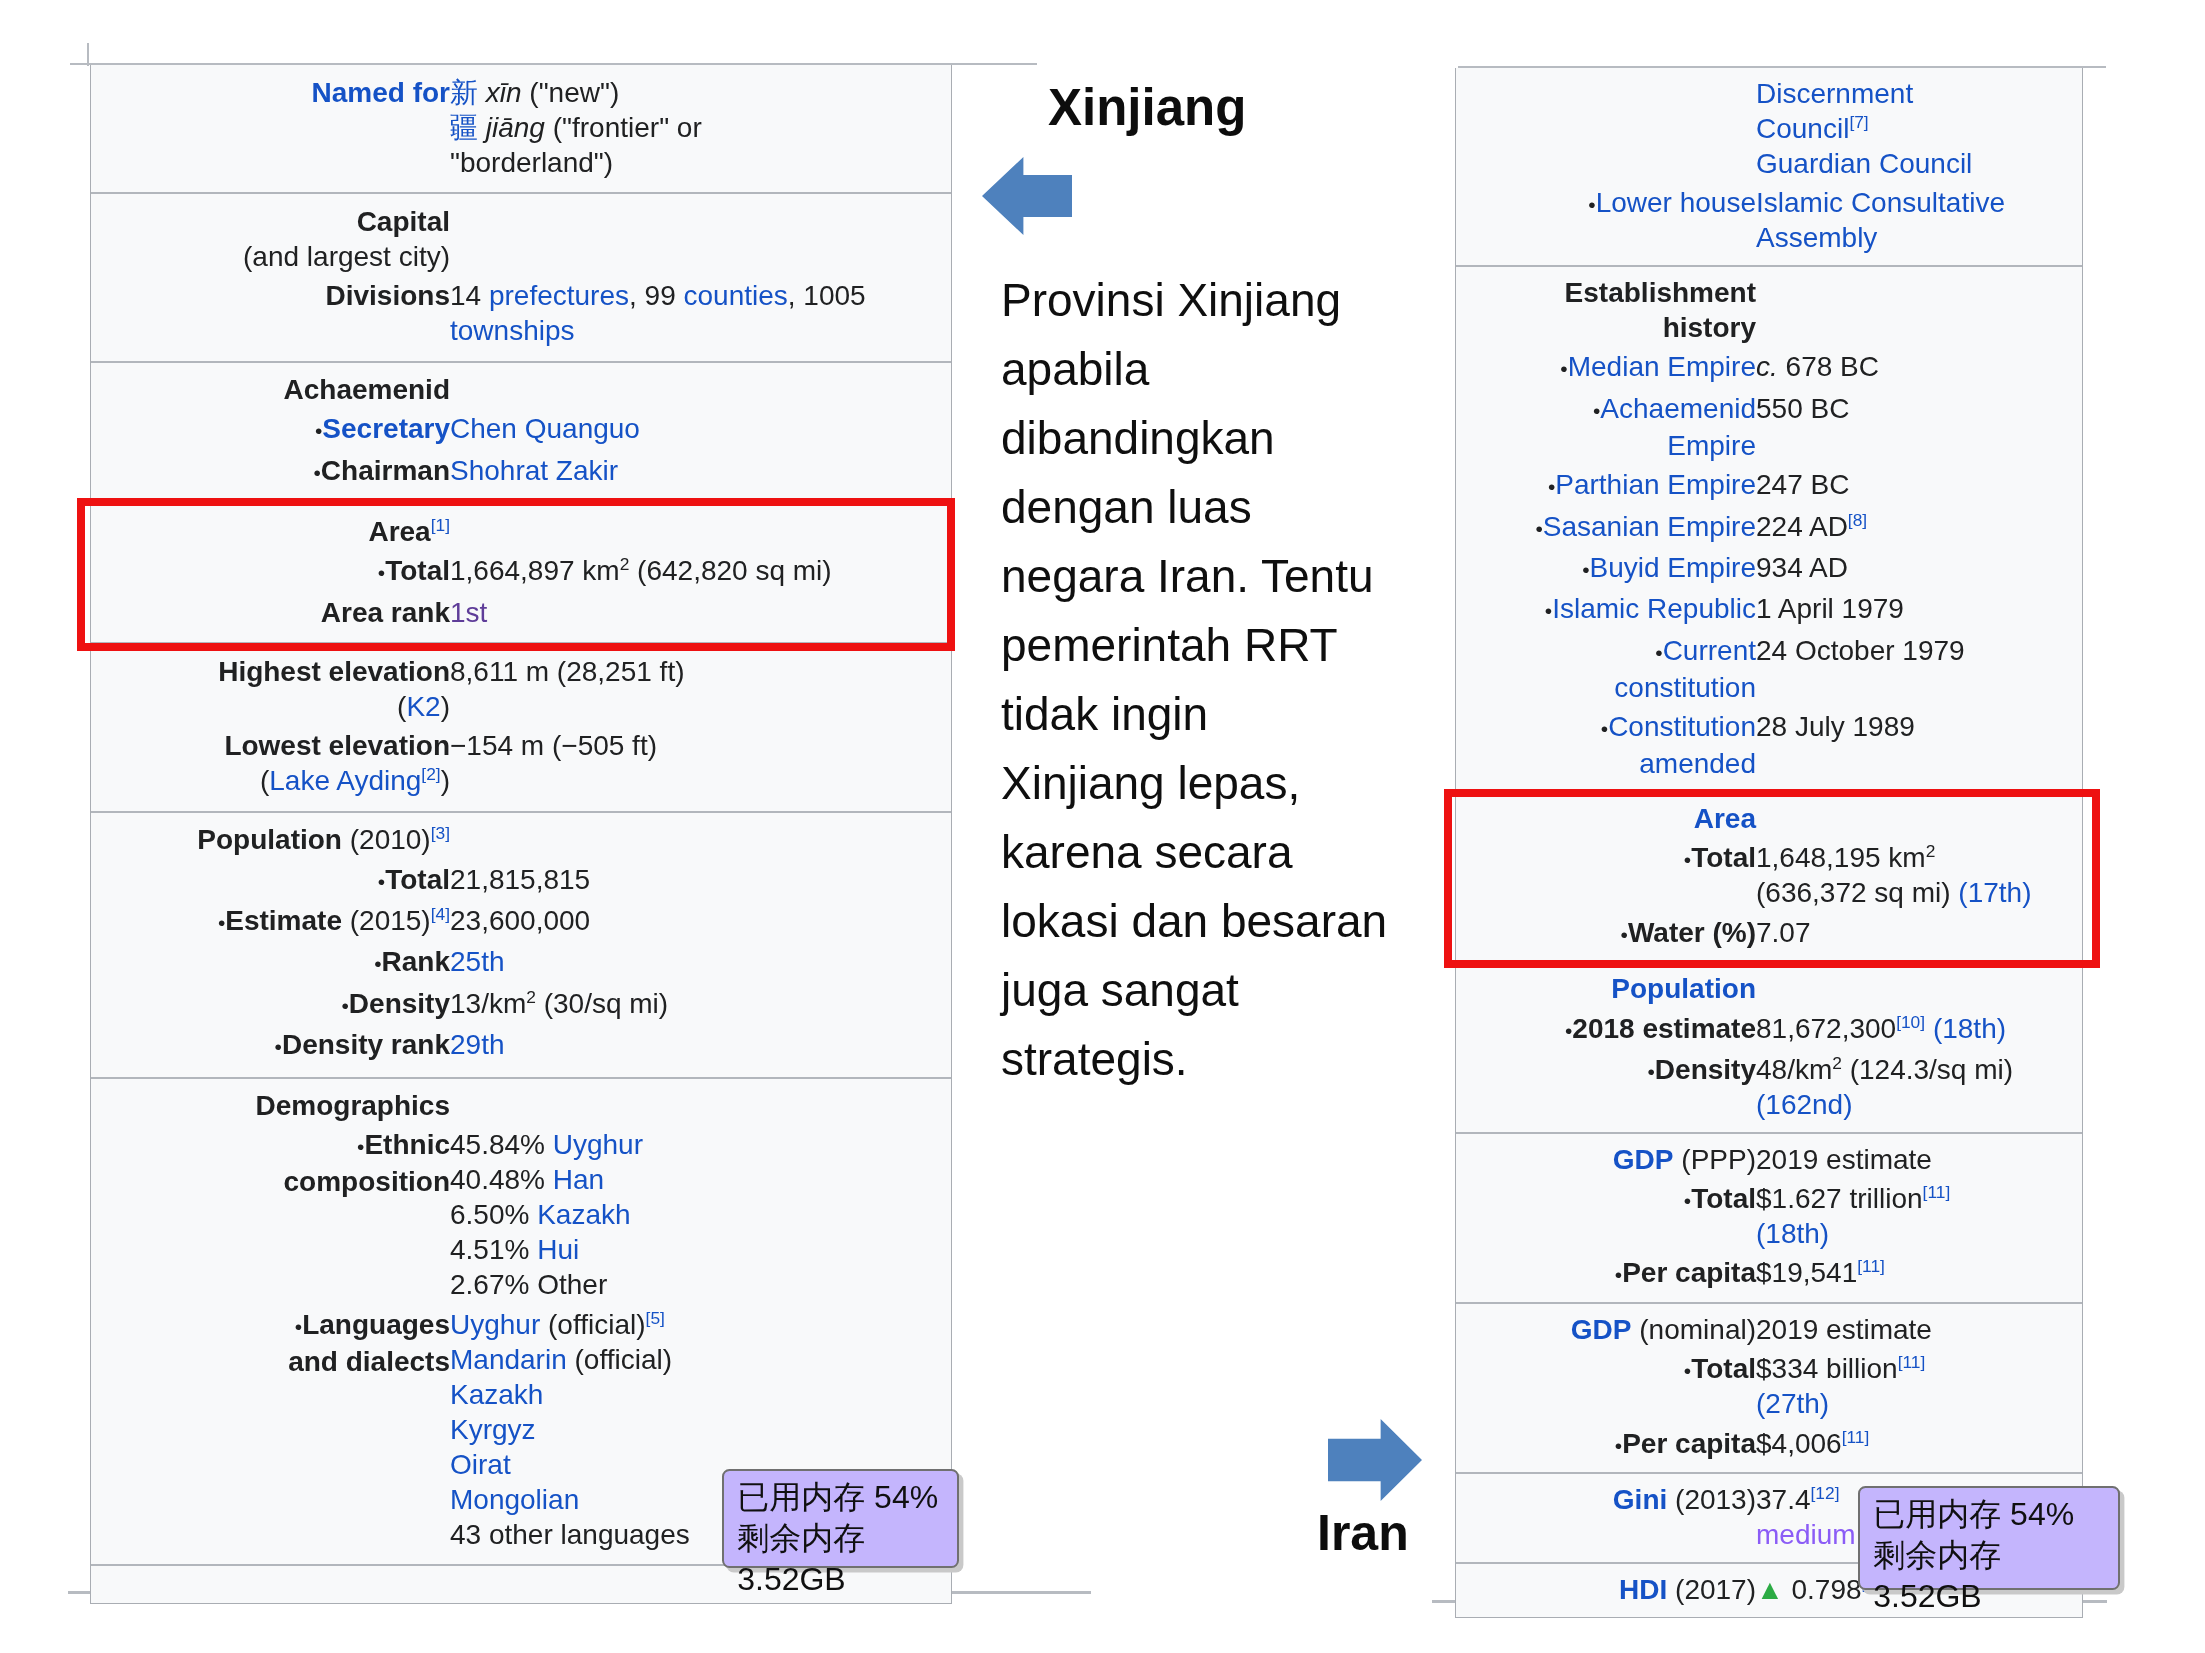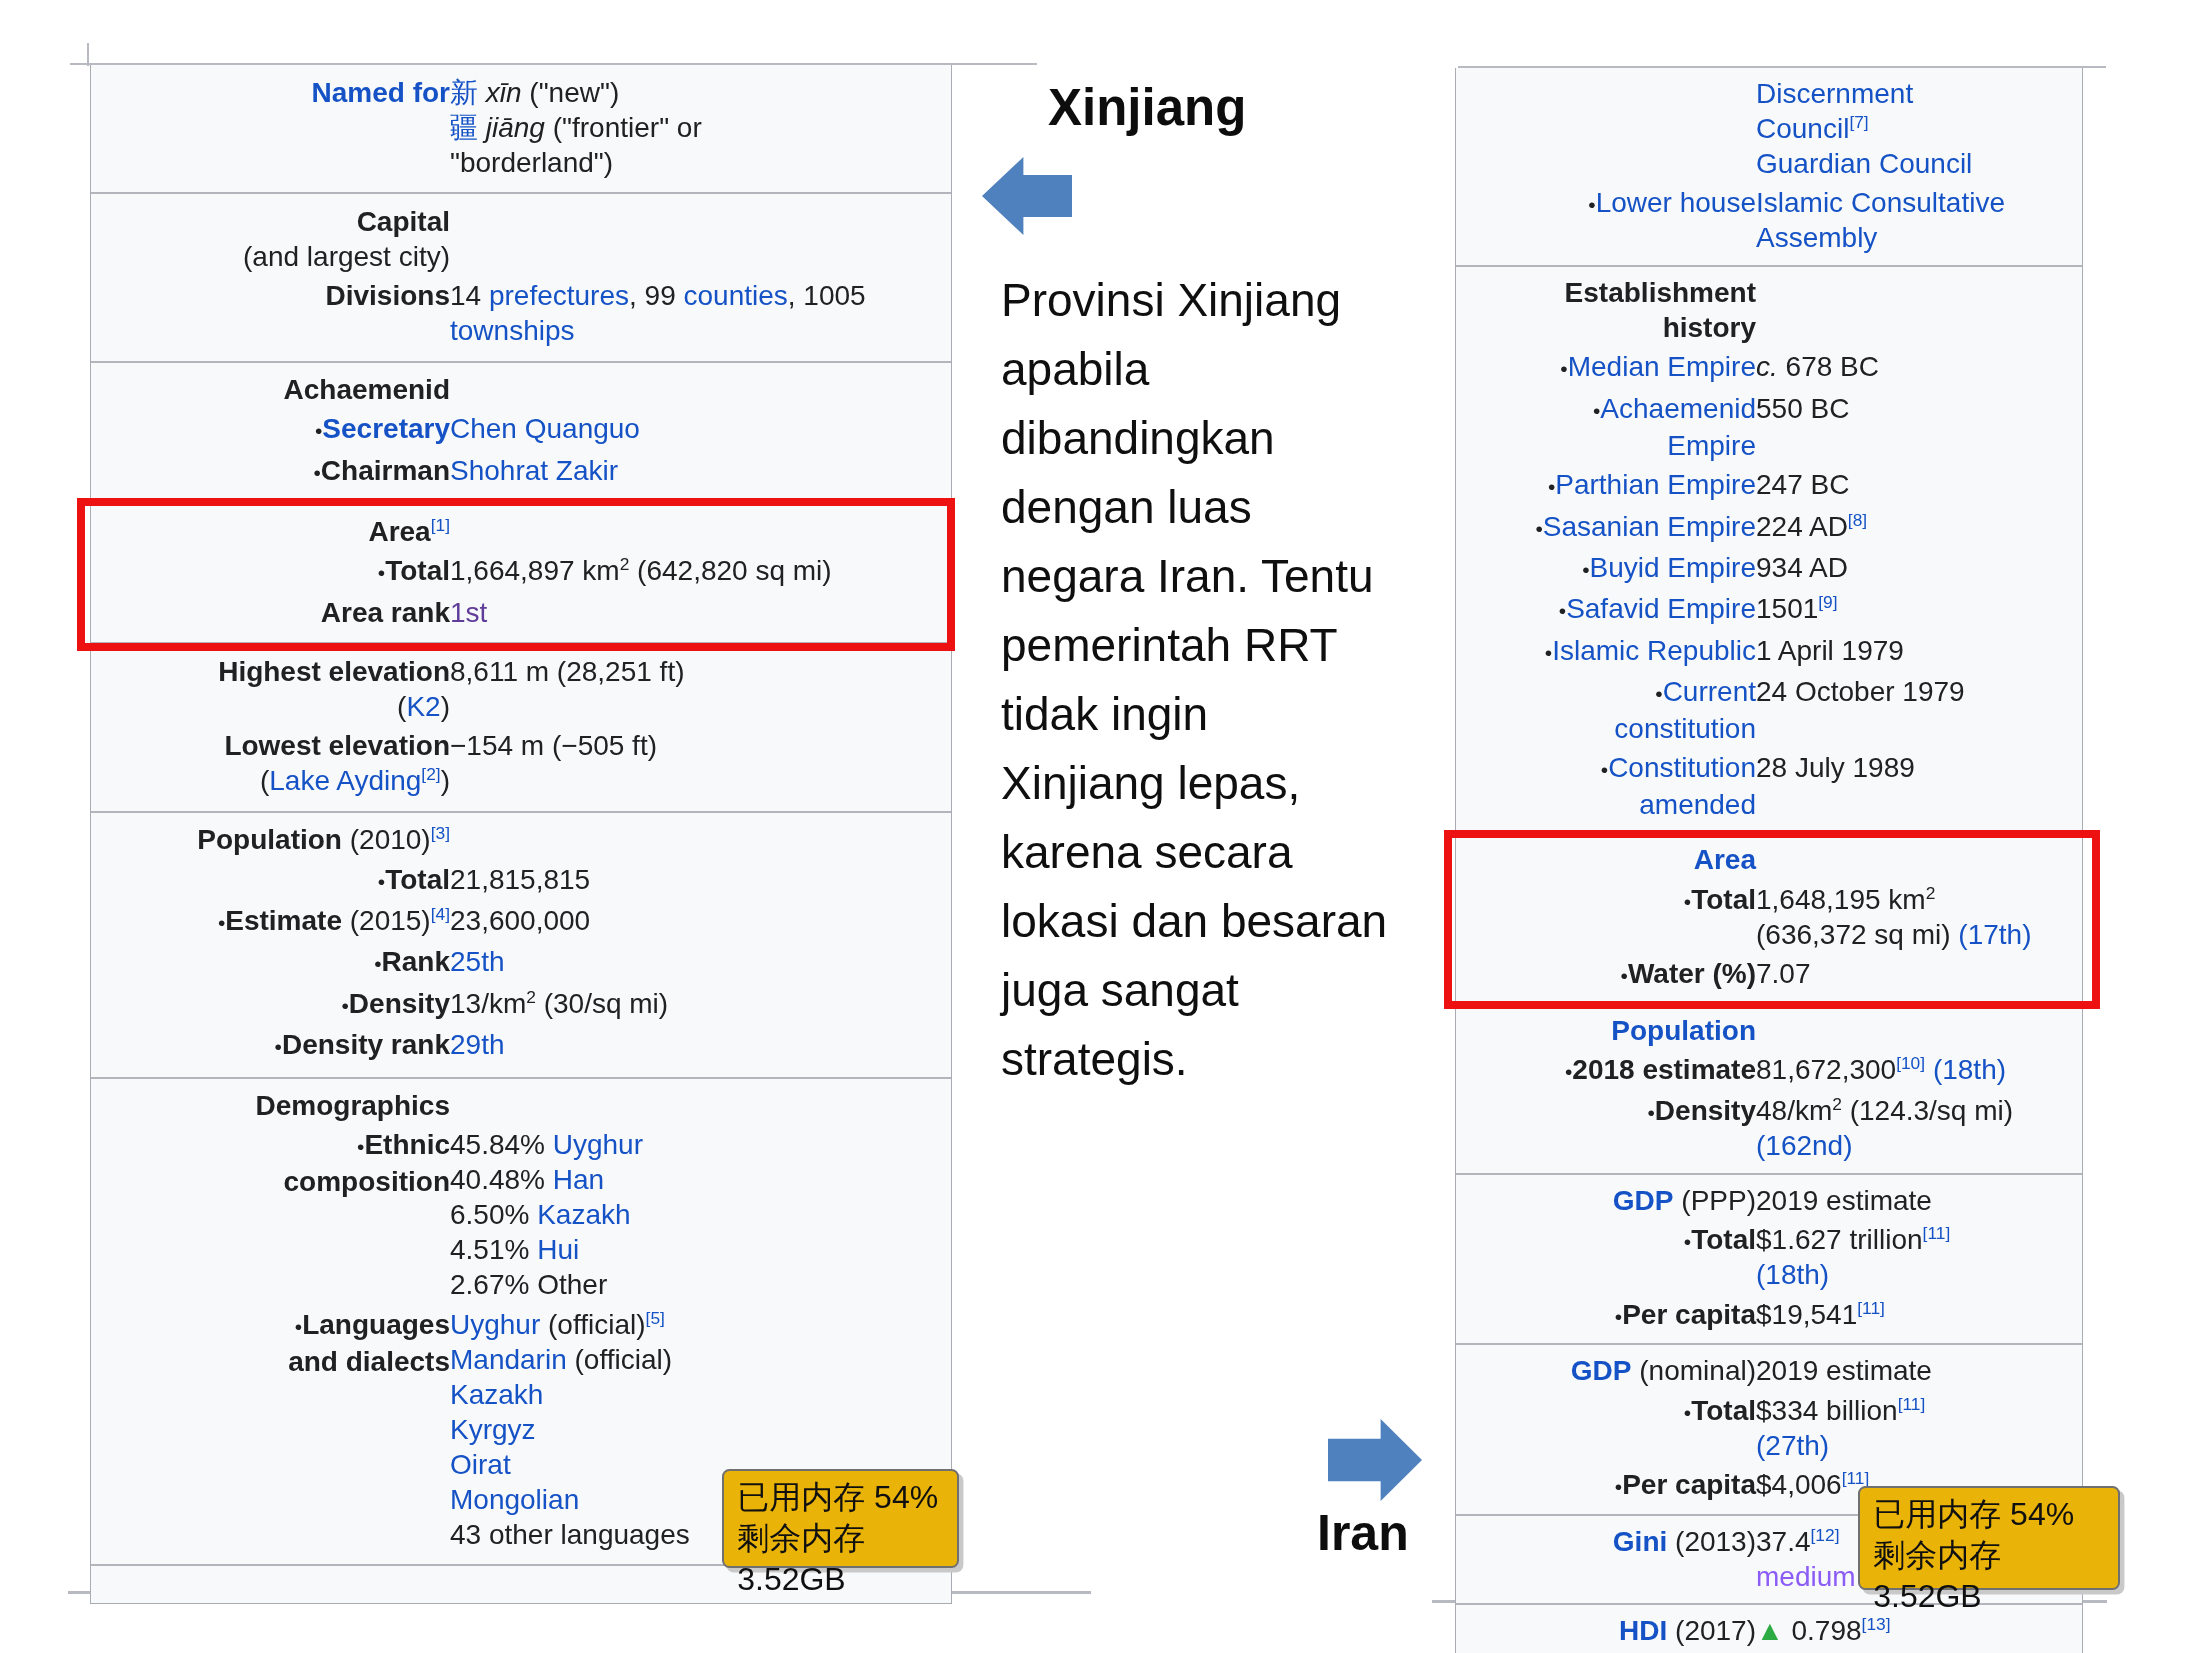--- a/index.html
+++ b/index.html
@@ -47,21 +47,21 @@
   #iran-title{position:absolute;left:1317px;top:1504px;font-size:50px;font-weight:bold;color:#0d0d0d;}
   .para{position:absolute;left:1001px;top:266px;width:507px;font-size:46px;line-height:69px;
         color:#0f0f0f;white-space:pre-line;}
   .arrow{position:absolute;background:#4e81bd;}
   #arrow-left{left:982px;top:157px;width:90px;height:78px;
       clip-path:polygon(0 50%,46% 0,46% 23%,100% 23%,100% 77%,46% 77%,46% 100%);}
   #arrow-right{left:1328px;top:1419px;width:94px;height:82px;
       clip-path:polygon(0 24%,56% 24%,56% 0,100% 50%,56% 100%,56% 76%,0 76%);}
 
   
-  .membox{position:absolute;background:#eab308;border:2.2px solid #707070;border-radius:7.4px;
+  .membox{position:absolute;background:#c4b5fd;border:2.2px solid #707070;border-radius:7.4px;
           box-shadow:4.4px 4.4px 0 #c9c9c9;z-index:30;font-size:32px;line-height:41px;color:#101010;
           padding:5.9px 13.2px;box-sizing:border-box;}
   #membox-left{left:722px;top:1469px;width:237px;height:99px;}
   #membox-right{left:1858px;top:1486px;width:262px;height:104px;}
 </style>
 </head>
 <body>
 
 <div class="gray-line" style="left:70px;top:63px;width:967px;height:2.2px;"></div>
 <div class="gray-line" style="left:87px;top:43px;width:2.2px;height:23px;"></div>
@@ -313,28 +313,20 @@
         <div class="cell value nob">
           <div class="line"><span>224 AD</span><sup class="lnk">[8]</sup></div>
         </div>
       </div>
       <div class="row">
         <div class="cell label">
           <div class="line fb"><span class="blt">•</span><span class="lnk">Buyid Empire</span></div>
         </div>
         <div class="cell value nob">
           <div class="line"><span>934 AD</span></div>
-        </div>
-      </div>
-      <div class="row">
-        <div class="cell label">
-          <div class="line fb"><span class="blt">•</span><span class="lnk">Safavid Empire</span></div>
-        </div>
-        <div class="cell value nob">
-          <div class="line"><span>1501</span><sup class="lnk">[9]</sup></div>
         </div>
       </div>
       <div class="row">
         <div class="cell label">
           <div class="line fb"><span class="blt">•</span><span class="lnk">Islamic Republic</span></div>
         </div>
         <div class="cell value nob">
           <div class="line"><span>1 April 1979</span></div>
         </div>
       </div>

